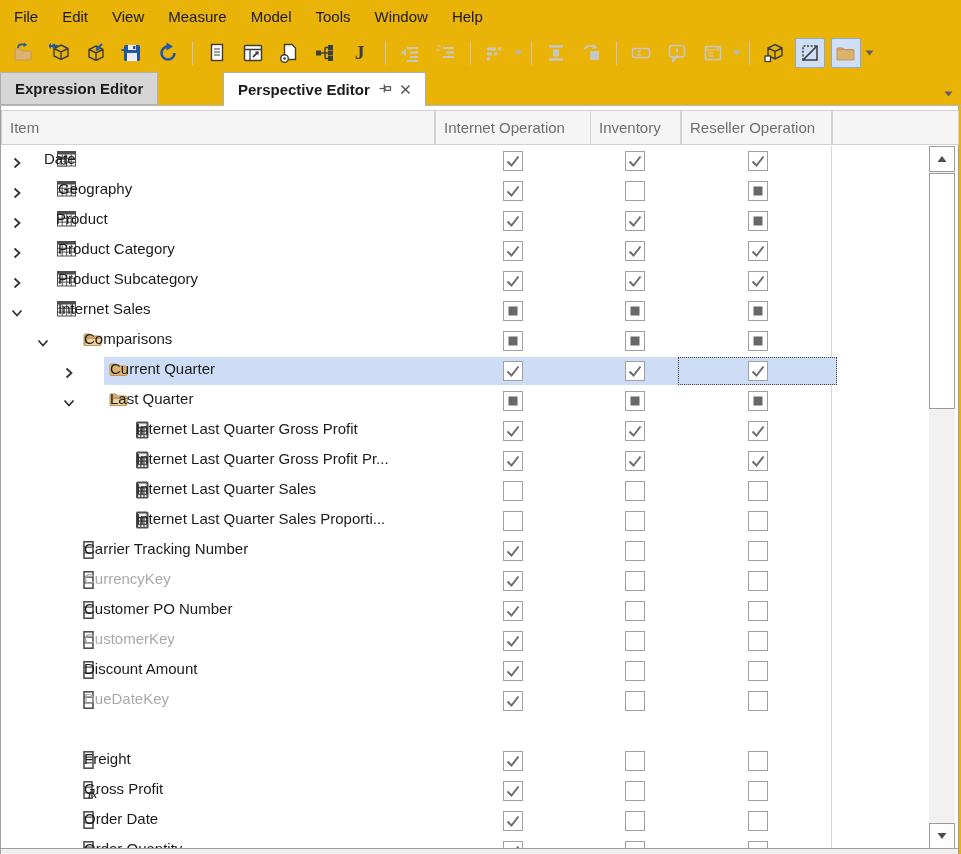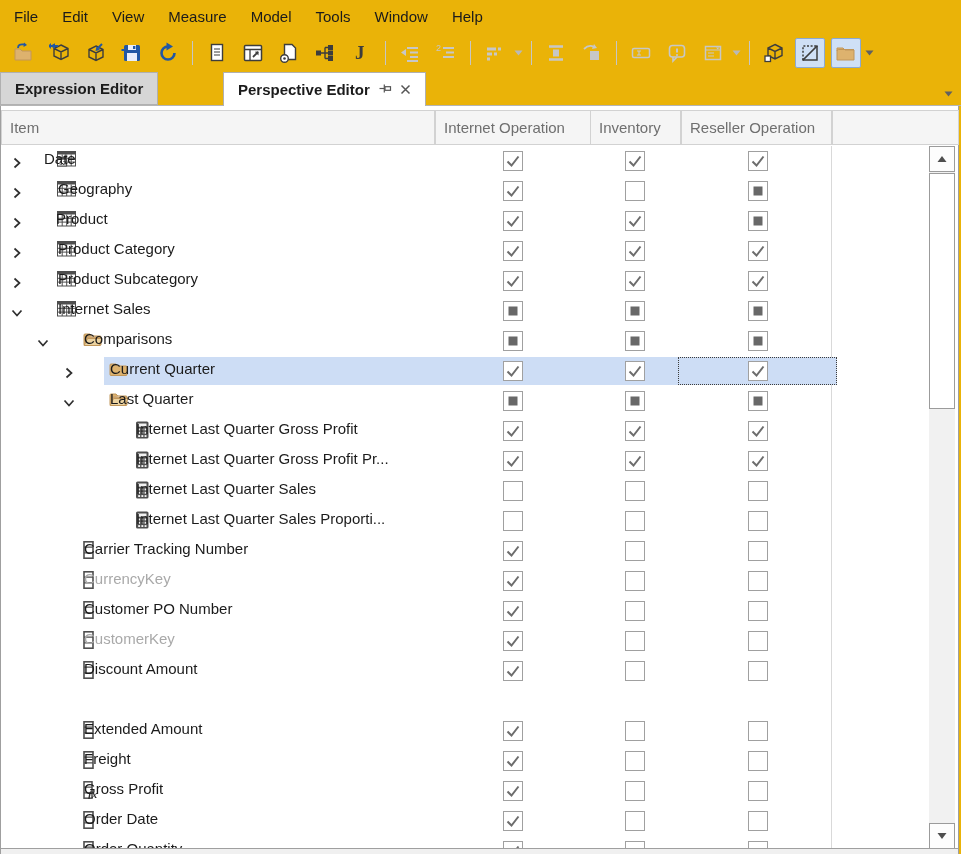--- a/index.html
+++ b/index.html
@@ -662,26 +662,26 @@
             </svg></span>
           <span class="rlabel" style="left: 83px;">Discount Amount</span>
           <span class="cb" style="left: 502px;">
             <svg width="18" height="18" viewBox="0 0 18 18">
               <path d="M3.5 9.5 L7.5 13.5 L14.5 4.5" fill="none" stroke="#6d6d6d" stroke-width="2"></path>
             </svg>
           </span>
           <span class="cb" style="left: 624px;"></span>
           <span class="cb" style="left: 747px;"></span>
         </div>
-        <div class="row" style="top: 570px;">
-          <span class="ticon" style="left: 57px;"><svg width="20" height="18" viewBox="0 0 20 18">
-              <rect x="1" y="0.8" width="9" height="16.4" fill="#fff" stroke="#4f4f4f" stroke-width="1.6"></rect>
-              <path d="M1 6.2 H10 M1 11.8 H10" stroke="#4f4f4f" stroke-width="1.3"></path>
-            </svg></span>
-          <span class="rlabel" style="left: 83px;">Extended Amount</span>
+        <div class="row" style="top: 540px;">
+          <span class="ticon" style="left: 57px;"><svg width="20" height="18" viewBox="0 0 20 18">
+              <rect x="1" y="0.8" width="9" height="16.4" fill="#fff" stroke="#4f4f4f" stroke-width="1.6"></rect>
+              <path d="M1 6.2 H10 M1 11.8 H10" stroke="#4f4f4f" stroke-width="1.3"></path>
+            </svg></span>
+          <span class="rlabel dim" style="left: 83px;">DueDateKey</span>
           <span class="cb" style="left: 502px;">
             <svg width="18" height="18" viewBox="0 0 18 18">
               <path d="M3.5 9.5 L7.5 13.5 L14.5 4.5" fill="none" stroke="#6d6d6d" stroke-width="2"></path>
             </svg>
           </span>
           <span class="cb" style="left: 624px;"></span>
           <span class="cb" style="left: 747px;"></span>
         </div>
         <div class="row" style="top: 600px;">
           <span class="ticon" style="left: 57px;"><svg width="20" height="18" viewBox="0 0 20 18">

